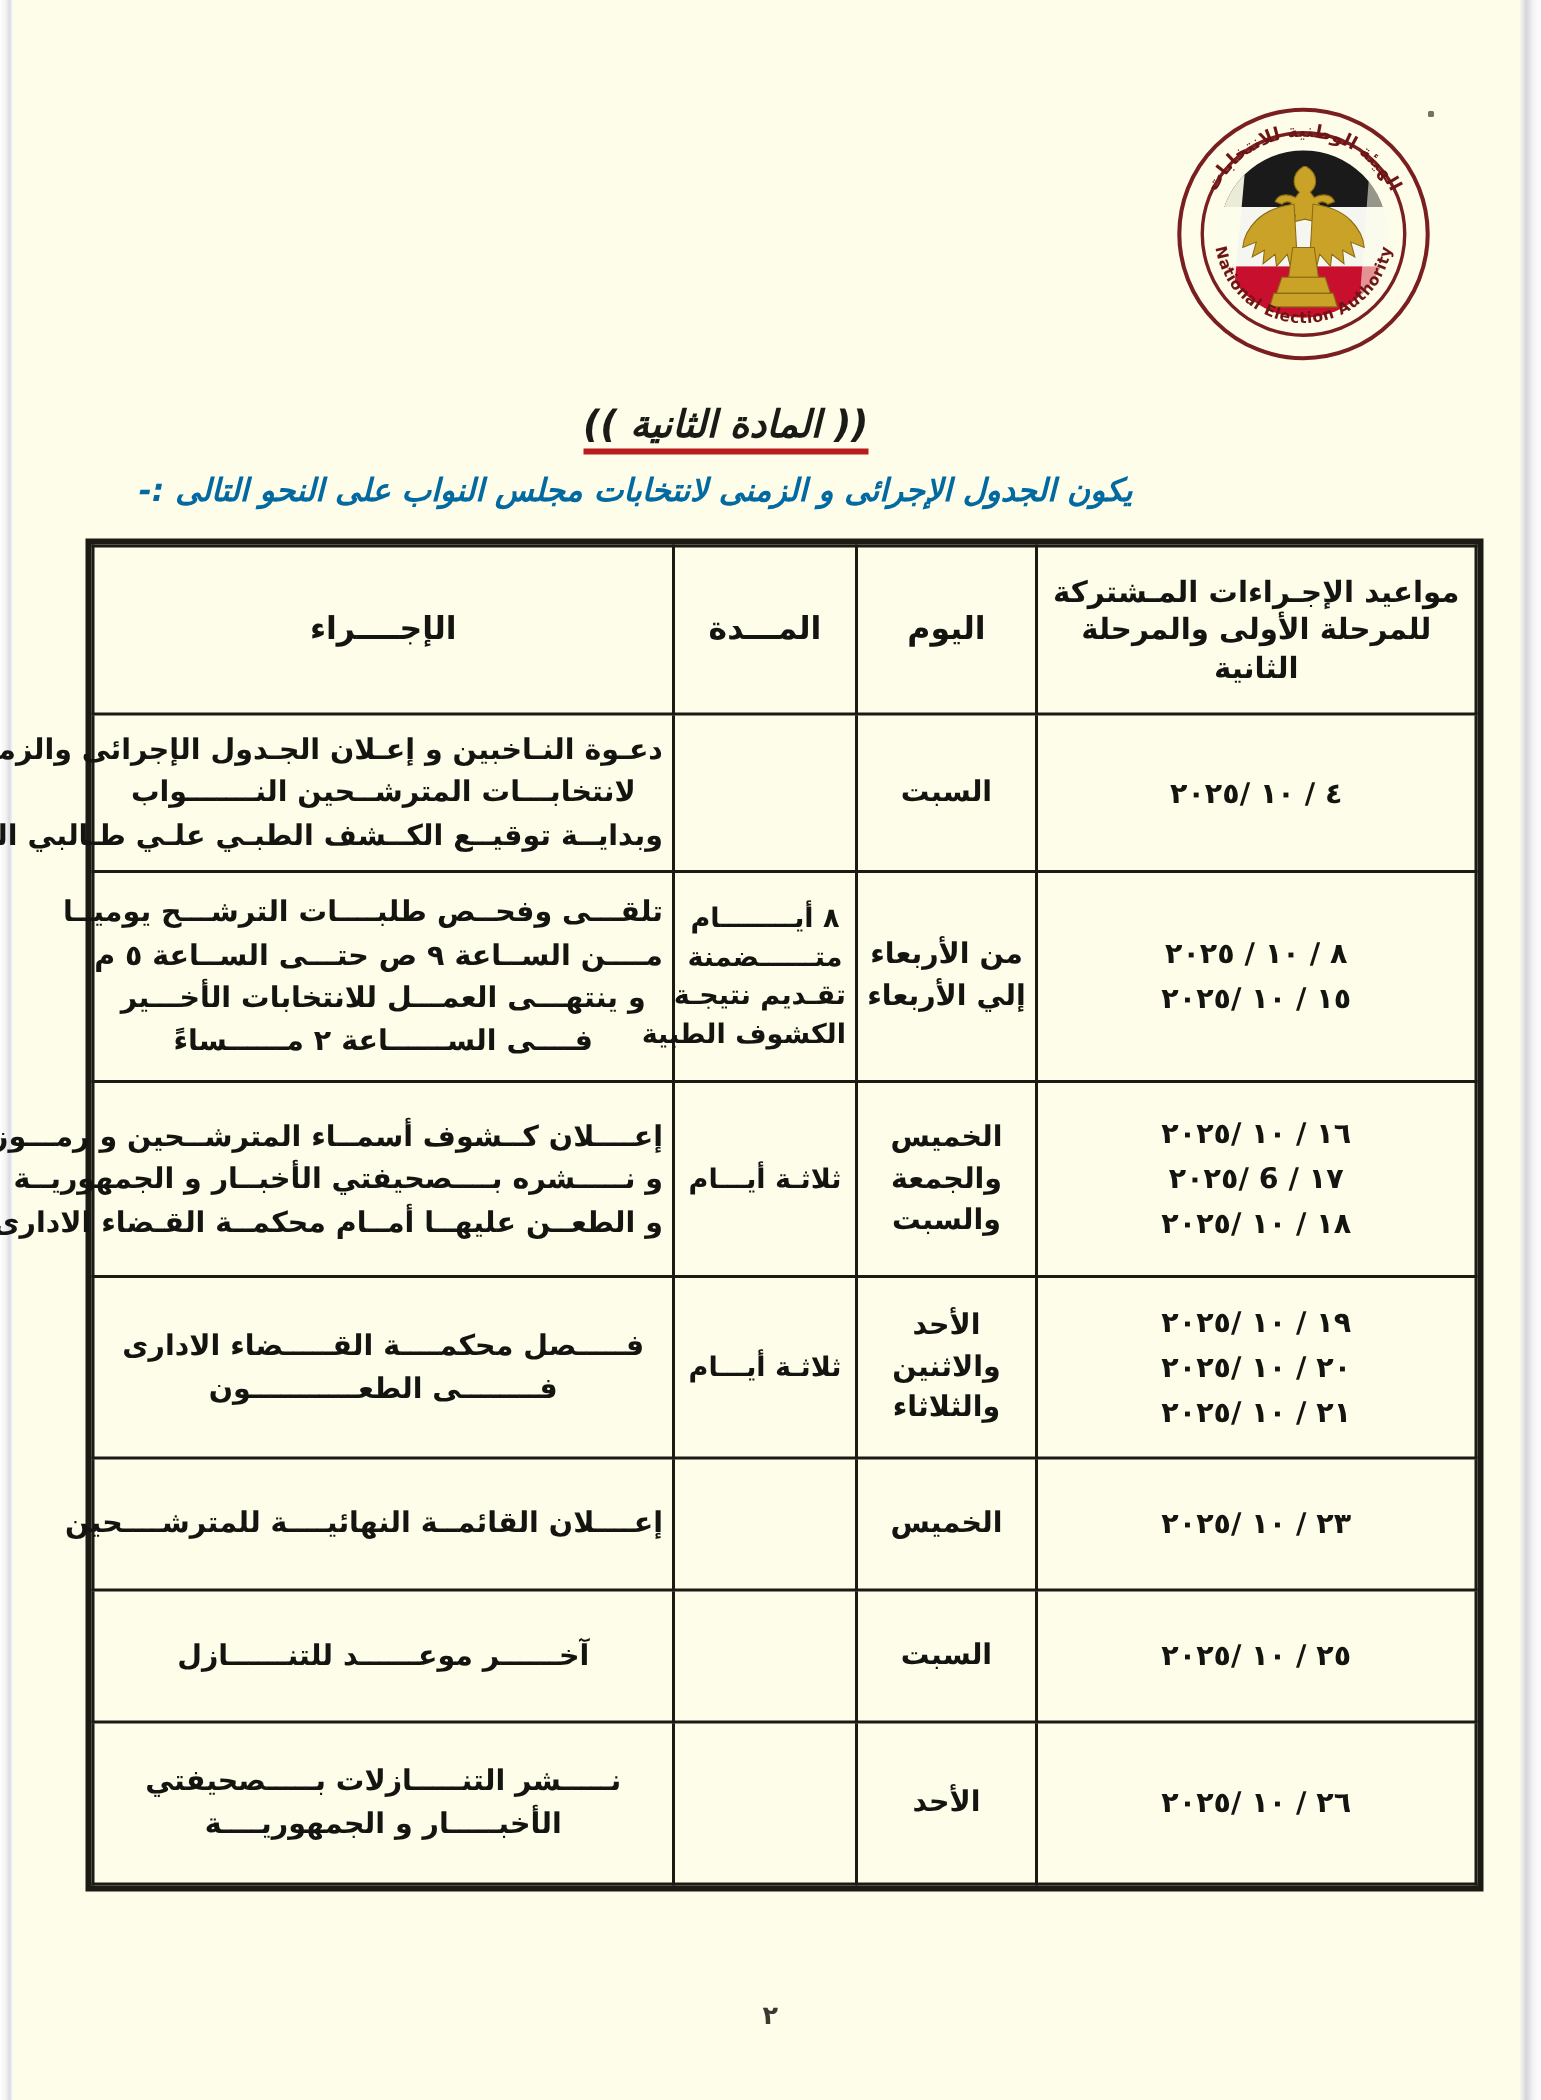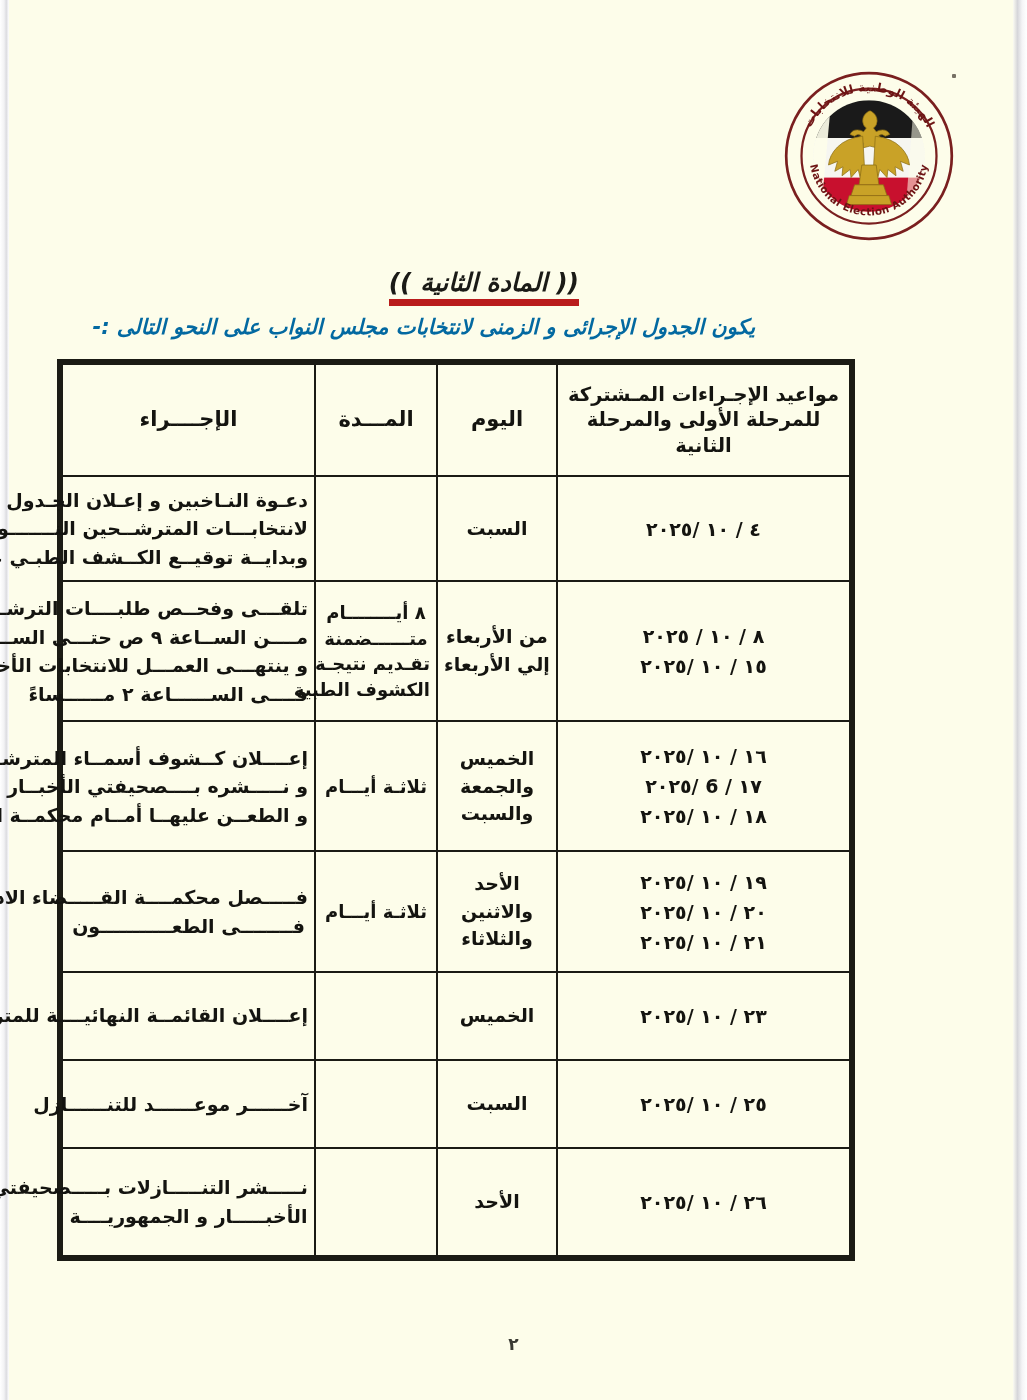--- a/index.html
+++ b/index.html
@@ -25,31 +25,31 @@
   
   .logo{position:absolute;left:779px;top:66px;width:180px;height:180px;}
   .logo svg{display:block;width:180px;height:180px;}
 
   
   .article-title{
     position:absolute;right:448px;top:268px;
     font-family:"DejaVu Sans","Liberation Sans",sans-serif;
     font-size:25px;font-weight:bold;font-style:italic;color:#1a1a16;
     white-space:nowrap;letter-spacing:0px;
-    border-bottom:7px solid #b91c1c;padding-bottom:2px;
+    border-bottom:4px solid #b91c1c;padding-bottom:2px;
   }
   .intro-line{
     position:absolute;right:272px;top:315px;
     font-size:21px;font-weight:bold;font-style:italic;color:#0369a1;
     white-space:nowrap;
   }
 
   
   .tbl-wrap{
-    position:absolute;left:58px;top:360px;width:796px;height:900px;
+    position:absolute;left:58px;top:360px;width:930px;height:900px;
     border:3px solid #1b1b14;
     box-shadow:0 0 0 1px #1b1b14;
     background:#fdfdea;
     box-sizing:border-box;
   }
   table.sched{
     width:100%;height:100%;
     border-collapse:collapse;
     table-layout:fixed;
     direction:rtl;

